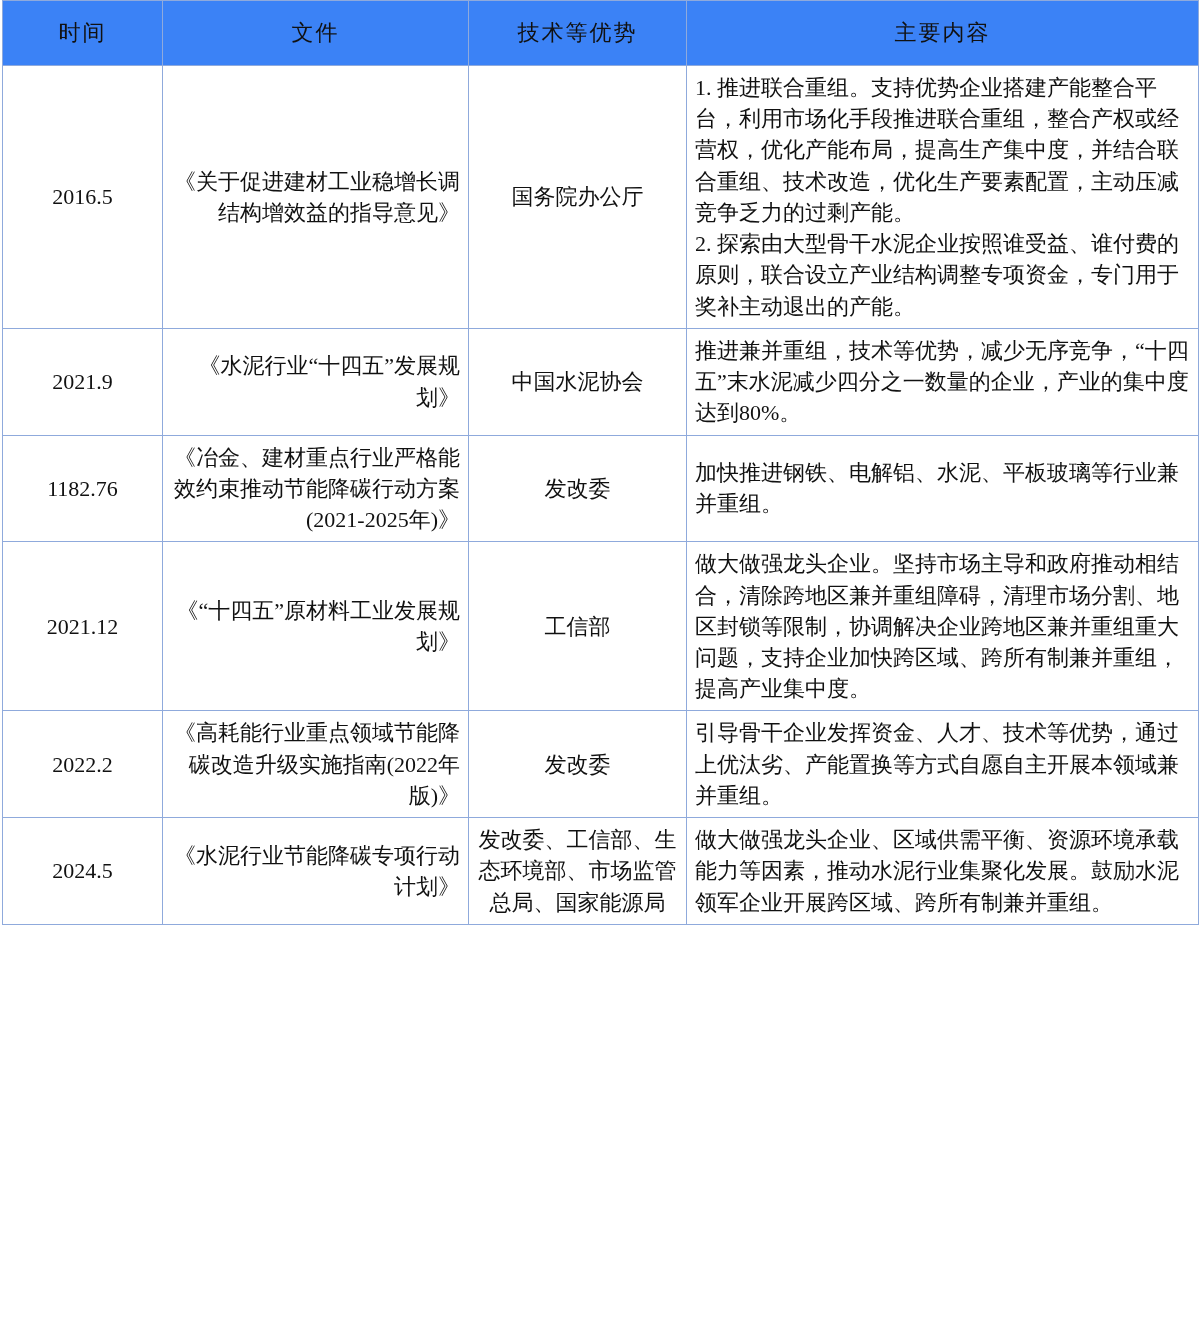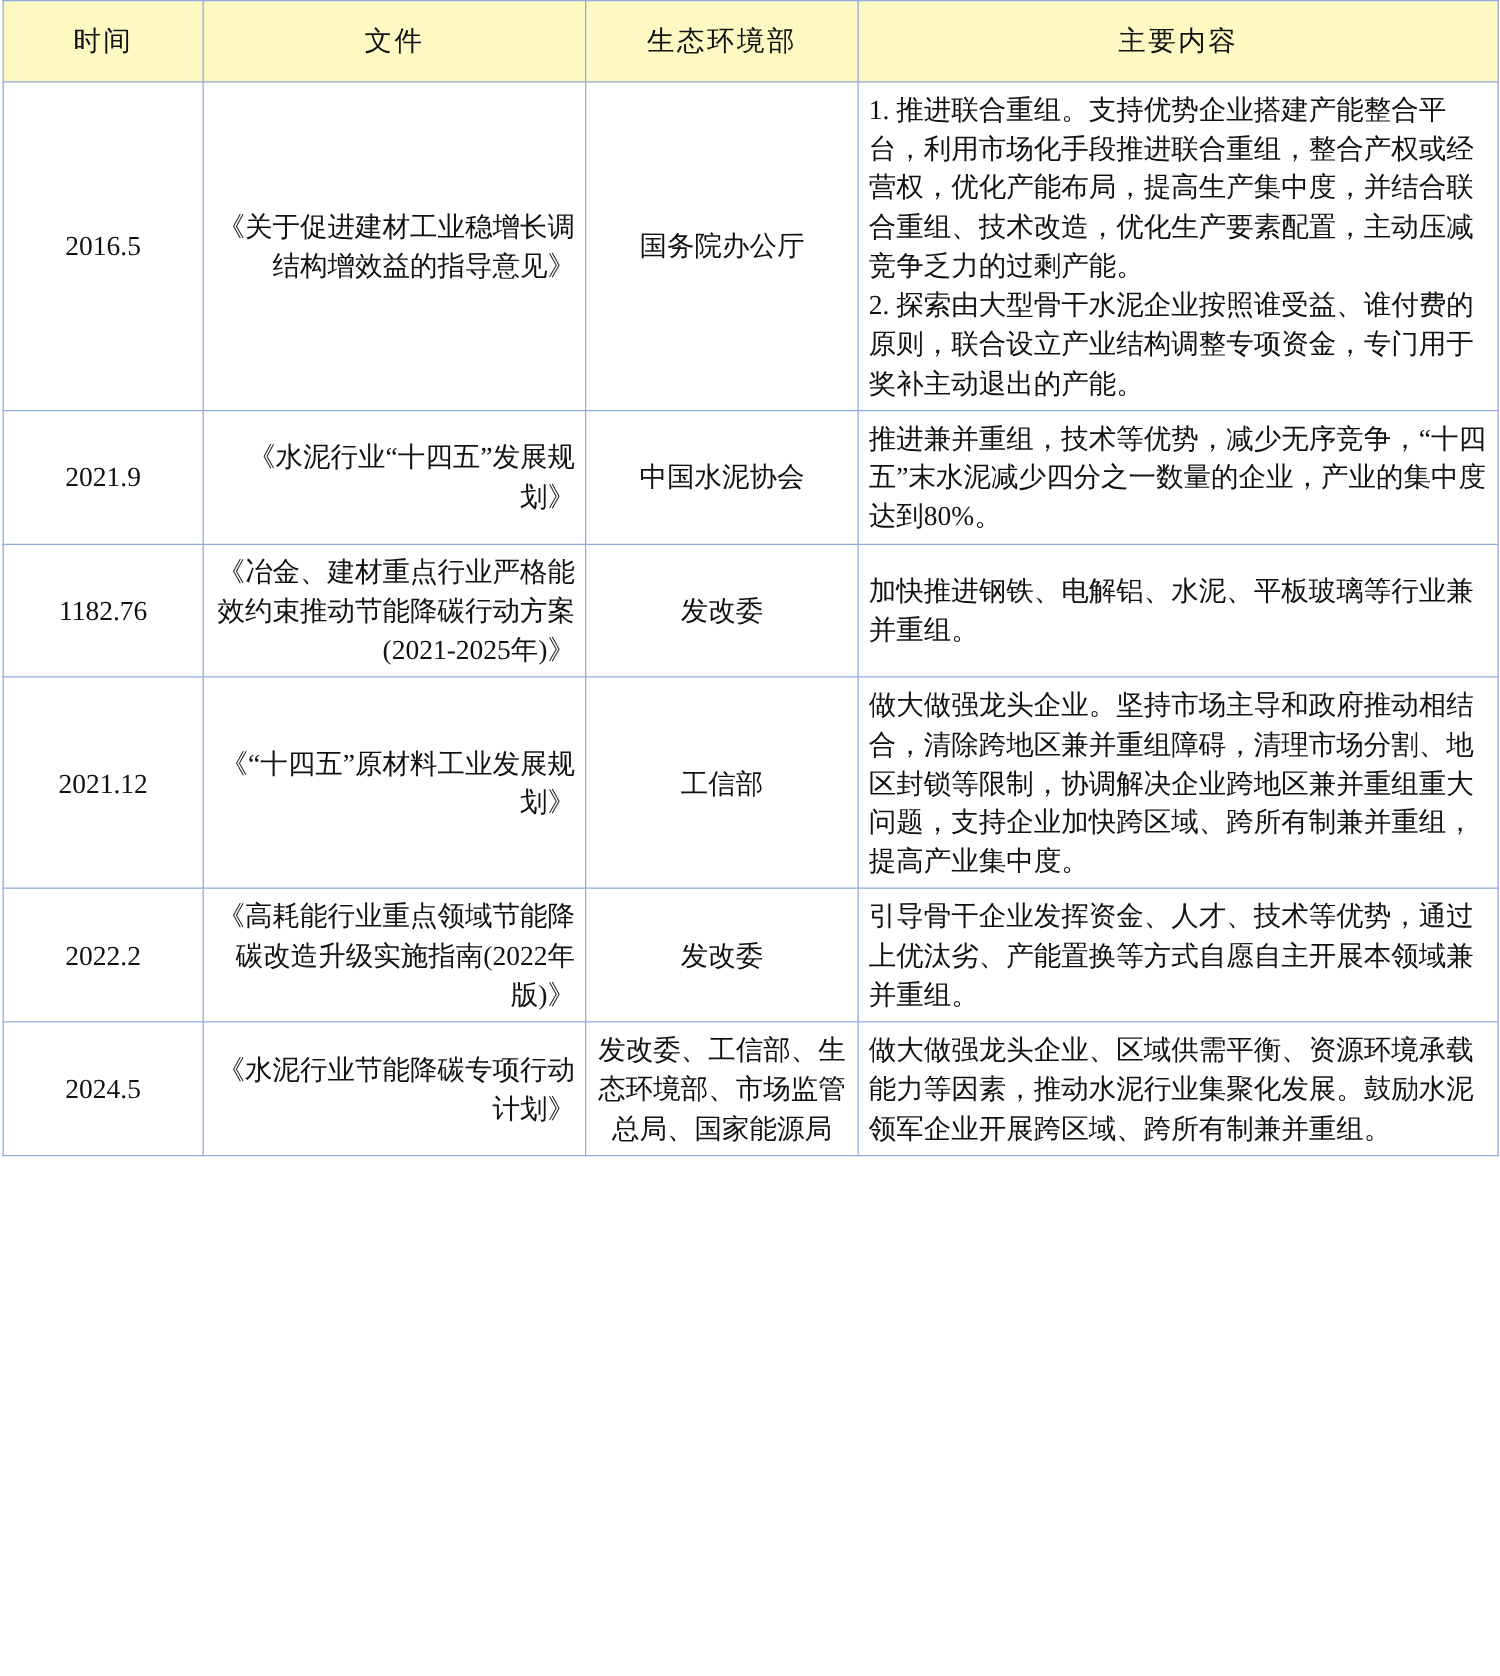--- a/index.html
+++ b/index.html
@@ -30,21 +30,21 @@
 
   table.policy-table th,
   table.policy-table td {
     border: 1px solid #8faadc;
     vertical-align: middle;
     padding: 6px 8px;
     font-size: 22px;
     line-height: 1.42;
   }
   thead th {
-    background: #fef9c3;
+    background: #3b82f6;
     text-align: center;
     font-weight: normal;
     font-size: 27px;
     height: 52px;
     padding: 4px 6px;
     letter-spacing: 2px;
   }
   td.time {
     text-align: center;
     font-size: 23px;
@@ -71,21 +71,21 @@
     <colgroup>
       <col class="c-time">
       <col class="c-file">
       <col class="c-dept">
       <col class="c-main">
     </colgroup>
     <thead>
       <tr>
         <th>时间</th>
         <th>文件</th>
-        <th>生态环境部</th>
+        <th>技术等优势</th>
         <th>主要内容</th>
       </tr>
     </thead>
     <tbody>
       <tr>
         <td class="time">2016.5</td>
         <td class="file">《关于促进建材工业稳增长调结构增效益的指导意见》</td>
         <td class="dept">国务院办公厅</td>
         <td class="main">
             <span class="para">1. 推进联合重组。支持优势企业搭建产能整合平台，利用市场化手段推进联合重组，整合产权或经营权，优化产能布局，提高生产集中度，并结合联合重组、技术改造，优化生产要素配置，主动压减竞争乏力的过剩产能。</span>

